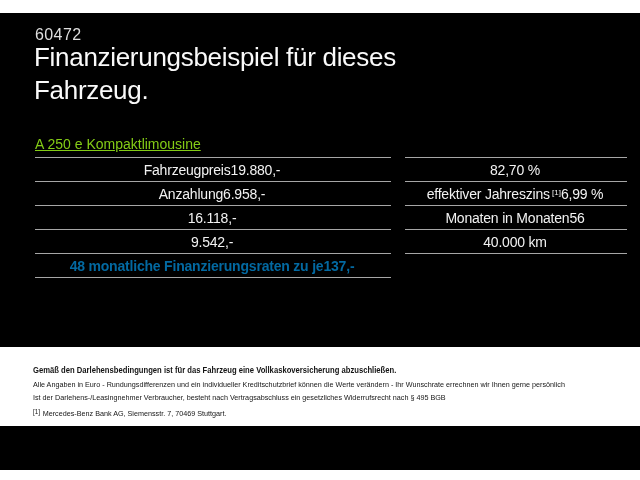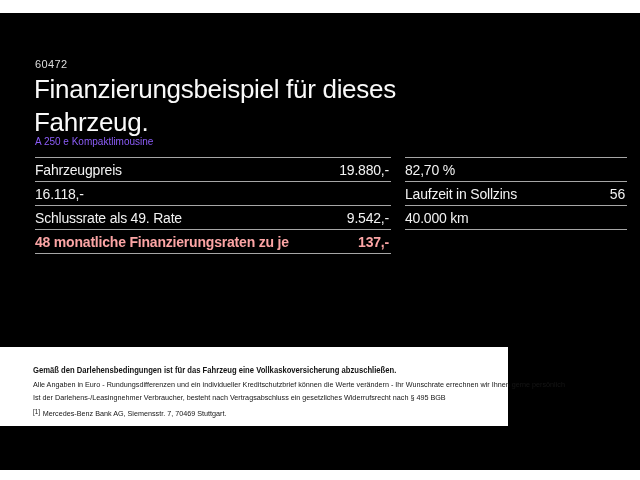--- a/index.html
+++ b/index.html
@@ -11,49 +11,49 @@
   .strip { position:absolute; left:0; width:640px; background:#ffffff; }
   #top-strip { top:0; height:13px; }
   #bottom-strip { top:470px; height:10px; }
 
   .black-card {
     position:absolute; left:0; top:13px; width:640px; height:457px;
     background:#000000;
   }
 
   .ref-number {
-    position:absolute; left:35px; top:45px;
-    font-size:11px; letter-spacing:0.4px; color:#dedede;
+    position:absolute; left:35px; top:13px;
+    font-size:16px; letter-spacing:0.4px; color:#dedede;
   }
   .page-title {
-    position:absolute; left:34px; top:60px; width:470px;
+    position:absolute; left:34px; top:28px; width:470px;
     font-size:26px; line-height:33px; letter-spacing:-0.3px;
     color:#fafafa; font-weight:400;
   }
   .vehicle-subtitle {
     position:absolute; left:35px; top:123px;
-    font-size:10px; color:#8b5cf6;
+    font-size:14px; color:#84cc16;text-decoration:underline;
   }
 
   .tbl { position:absolute; top:144px; border-bottom:1px solid #a6a6a6; }
   #left-table  { left:35px;  width:356px; }
   #right-table { left:405px; width:222px; }
   .tbl-row {
     height:24px; box-sizing:border-box;
     border-top:1px solid #a6a6a6;
-    display:flex; justify-content:space-between; align-items:center;
+    display:flex; justify-content:center; align-items:center;
     font-size:14px; color:#f2f2f2; letter-spacing:-0.2px;
     padding-right:2px;
   }
-  .tbl-row.bold { font-weight:bold; color:#fca5a5; }
+  .tbl-row.bold { font-weight:bold; color:#0369a1; }
   .row-value { text-align:right; white-space:nowrap; }
   .row-label sup { font-size:8px; vertical-align:4px; letter-spacing:0; }
 
   .disclaimer-band {
-    position:absolute; left:0; top:334px; width:508px; height:79px;
+    position:absolute; left:0; top:334px; width:640px; height:79px;
     background:#ffffff;
   }
   .d-line {
     position:absolute; left:33px; white-space:nowrap;
     font-size:8px; color:#151515;
     transform:scaleX(0.9); transform-origin:0 50%;
   }
   #d-line-1 { top:18px; font-weight:bold; font-size:8.5px; }
   #d-line-2 { top:33px; }
   #d-line-3 { top:46px; }
@@ -72,38 +72,45 @@
   <div class="page-title">Finanzierungsbeispiel für dieses Fahrzeug.</div>
 
   <div class="vehicle-subtitle">A 250 e Kompaktlimousine</div>
 
   <div class="tbl" id="left-table">
       <div class="tbl-row">
         <span class="row-label">Fahrzeugpreis</span>
         <span class="row-value">19.880,-</span>
       </div>
       <div class="tbl-row">
+        <span class="row-label">Anzahlung</span>
+        <span class="row-value">6.958,-</span>
+      </div>
+      <div class="tbl-row">
         <span class="row-value">16.118,-</span>
       </div>
       <div class="tbl-row">
-        <span class="row-label">Schlussrate als 49. Rate</span>
         <span class="row-value">9.542,-</span>
       </div>
       <div class="tbl-row bold">
         <span class="row-label">48 monatliche Finanzierungsraten zu je</span>
         <span class="row-value">137,-</span>
       </div>
     </div>
 
   <div class="tbl" id="right-table">
       <div class="tbl-row">
         <span class="row-value">82,70 %</span>
       </div>
       <div class="tbl-row">
-        <span class="row-label">Laufzeit in Sollzins</span>
+        <span class="row-label">effektiver Jahreszins<sup> [1]</sup></span>
+        <span class="row-value">6,99 %</span>
+      </div>
+      <div class="tbl-row">
+        <span class="row-label">Monaten in Monaten</span>
         <span class="row-value">56</span>
       </div>
       <div class="tbl-row">
         <span class="row-value">40.000 km</span>
       </div>
     </div>
 
   <div class="disclaimer-band">
     <div class="d-line" id="d-line-1">Gemäß den Darlehensbedingungen ist für das Fahrzeug eine Vollkaskoversicherung abzuschließen.</div>
     <div class="d-line" id="d-line-2">Alle Angaben in Euro - Rundungsdifferenzen und ein individueller Kreditschutzbrief können die Werte verändern - Ihr Wunschrate errechnen wir Ihnen gerne persönlich</div>

